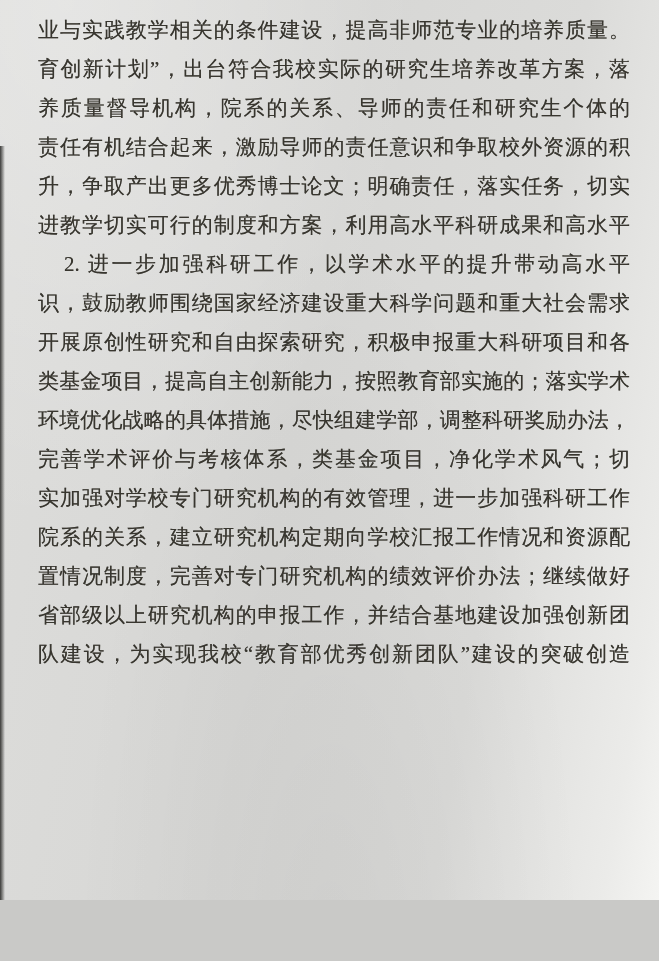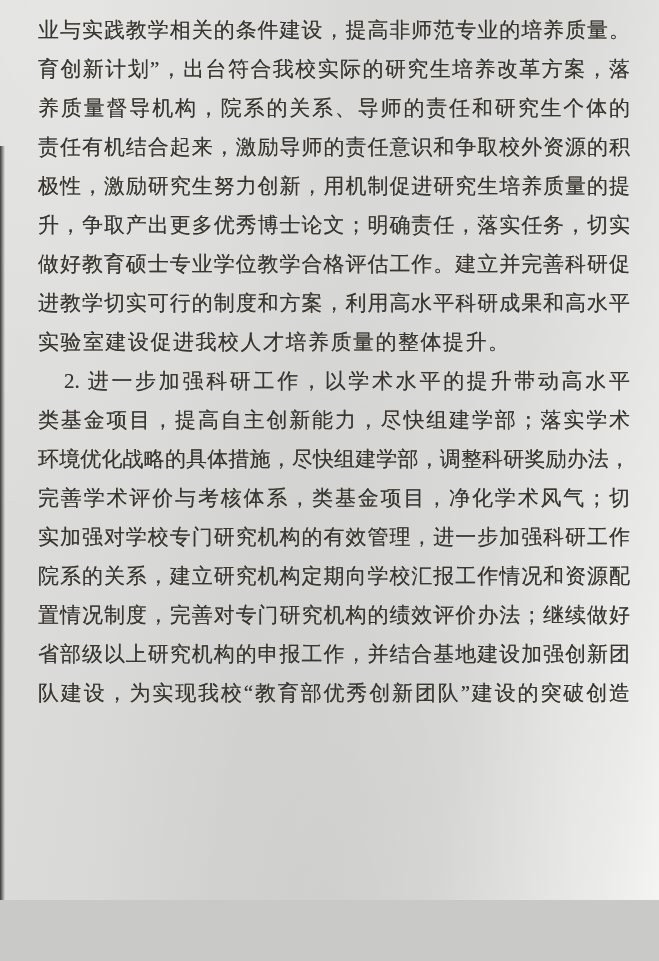--- a/index.html
+++ b/index.html
@@ -69,27 +69,26 @@
 <body>
 
 <div class="paper">
   <div class="scan-edge-left"></div>
 
   <div class="text-block">
     <p class="line">业与实践教学相关的条件建设，提高非师范专业的培养质量。</p>
     <p class="line">育创新计划”，出台符合我校实际的研究生培养改革方案，落</p>
     <p class="line">养质量督导机构，院系的关系、导师的责任和研究生个体的</p>
     <p class="line">责任有机结合起来，激励导师的责任意识和争取校外资源的积</p>
-    <p class="line">极性，激励研究生努力创新，用机制促进研究生培养质量的提</p>
     <p class="line">升，争取产出更多优秀博士论文；明确责任，落实任务，切实</p>
-    <p class="line">做好教育硕士专业学位教学合格评估工作。建立并完善科研促</p>
     <p class="line">进教学切实可行的制度和方案，利用高水平科研成果和高水平</p>
-    <p class="line short">实验室建设促进我校人才培养质量的整体提升。</p>
     <p class="line indent">2. 进一步加强科研工作，以学术水平的提升带动高水平</p>
-    <p class="line">类基金项目，提高自主创新能力，尽快组建学部；落实学术</p>
+    <p class="line">识，鼓励教师围绕国家经济建设重大科学问题和重大社会需求</p>
+    <p class="line">开展原创性研究和自由探索研究，积极申报重大科研项目和各</p>
+    <p class="line">类基金项目，提高自主创新能力，按照教育部实施的；落实学术</p>
     <p class="line">环境优化战略的具体措施，尽快组建学部，调整科研奖励办法，</p>
     <p class="line">完善学术评价与考核体系，类基金项目，净化学术风气；切</p>
     <p class="line">实加强对学校专门研究机构的有效管理，进一步加强科研工作</p>
     <p class="line">院系的关系，建立研究机构定期向学校汇报工作情况和资源配</p>
     <p class="line">置情况制度，完善对专门研究机构的绩效评价办法；继续做好</p>
     <p class="line">省部级以上研究机构的申报工作，并结合基地建设加强创新团</p>
     <p class="line">队建设，为实现我校“教育部优秀创新团队”建设的突破创造</p>
   </div>
 
   <div class="page-number">- 4 -</div>

